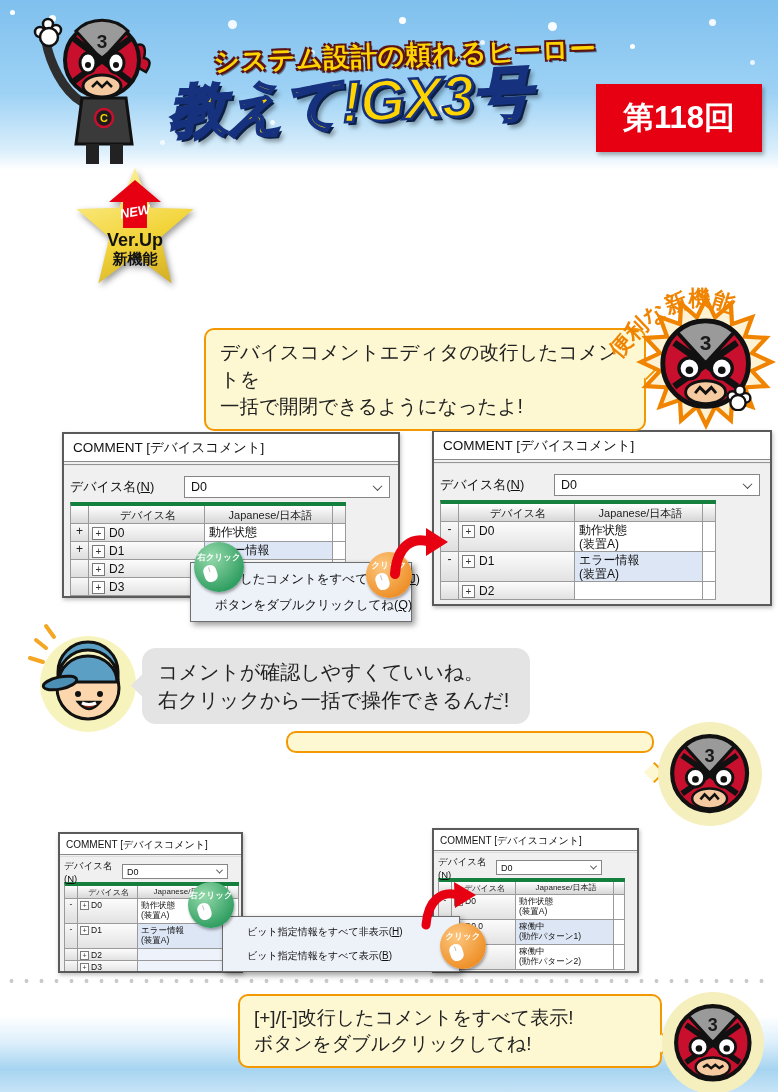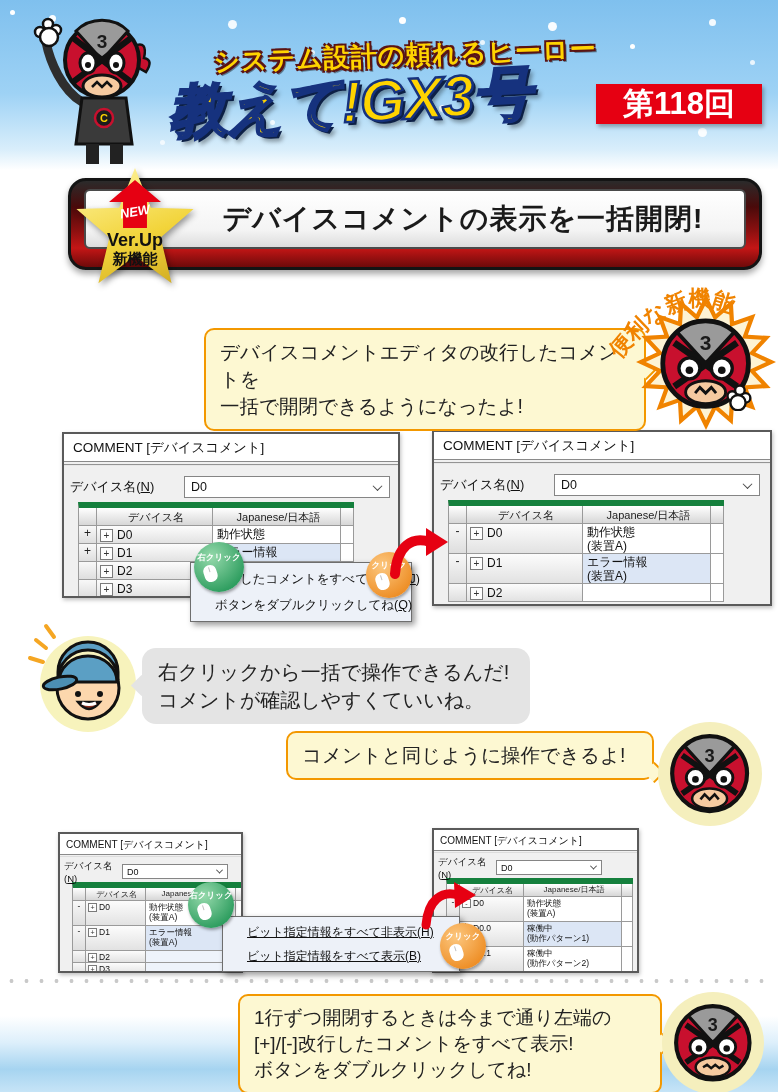--- a/index.html
+++ b/index.html
@@ -16,21 +16,21 @@
       620px 34px 0 0 #fff, 700px 10px 0 1px rgba(255,255,255,.9), 740px 50px 0 0 rgba(255,255,255,.8),
       80px 90px 0 1px rgba(255,255,255,.85), 260px 110px 0 0 rgba(255,255,255,.8),
       430px 96px 0 1px rgba(255,255,255,.8), 590px 104px 0 0 rgba(255,255,255,.85),
       690px 120px 0 2px rgba(255,255,255,.9), 150px 130px 0 0 rgba(255,255,255,.7); }
   .tagline { position:absolute; left:180px; top:38px; width:450px; text-align:center;
     font-size:26px; font-weight:bold; color:#ffd400; letter-spacing:1px; transform:rotate(-2deg);
     text-shadow:-2px -2px 0 #5a1414, 2px -2px 0 #5a1414, -2px 2px 0 #5a1414, 2px 2px 0 #5a1414, 3px 3px 0 rgba(0,0,0,.4); }
   .logo { position:absolute; left:168px; top:64px; font-size:58px; font-weight:bold; font-style:italic;
     color:#ffd400; -webkit-text-stroke:2.5px #16327e; letter-spacing:-1px; transform:rotate(-3deg);
     text-shadow:3px 3px 0 #0d2046, 5px 6px 4px rgba(0,0,0,.35); white-space:nowrap; }
-  .episode { position:absolute; left:596px; top:84px; width:166px; height:40px; background:#e60012;
+  .episode { position:absolute; left:596px; top:84px; width:166px; height:68px; background:#e60012;
     color:#fff; font-weight:bold; font-size:31px; display:flex; align-items:center; justify-content:center;
     box-shadow:2px 3px 4px rgba(0,0,0,.3); }
 
   
   .banner { position:absolute; left:68px; top:178px; width:694px; height:92px; border-radius:18px;
     border:3px solid #141414; z-index:2;
     background:linear-gradient(180deg,#2b2b2b 0%,#4a0a0a 30%,#8c1010 58%,#c41616 78%,#6e0a0a 100%);
     box-shadow:0 4px 6px rgba(0,0,0,.35); }
   .banner-inner { position:absolute; left:13px; right:13px; top:8px; height:60px; border-radius:6px;
     background:linear-gradient(180deg,#ffffff 0%,#f4f4f4 70%,#dcdcdc 100%); border:2px solid #4a4a4a;
@@ -74,21 +74,21 @@
   .win-title { background:#fff; height:28px; line-height:28px; padding-left:9px; font-size:13.5px;
     color:#111; border-bottom:1px solid #8a8a8a; white-space:nowrap; }
   .win-sep { height:4px; border-bottom:2px groove #e8e8e8; background:#f0f0f0; }
   .win-body { padding:6px 6px 0 6px; }
   .field { display:flex; align-items:center; height:30px; }
   .flabel { font-size:13px; width:114px; color:#111; }
   .combo { width:206px; height:22px; background:#fff; border:1px solid #858585; display:flex;
     align-items:center; justify-content:space-between; padding:0 8px 0 6px; font-size:12.5px; color:#111; }
   .chev { width:7px; height:7px; border-right:1.6px solid #4a4a4a; border-bottom:1.6px solid #4a4a4a;
     transform:rotate(45deg) translate(-1px,-1px); }
-  .tbl { width:max-content; border-left:1px solid #9a9a9a; border-top:6px solid #15803d; background:#f9a8d4;margin-left:8px; }
+  .tbl { width:max-content; border-left:1px solid #9a9a9a; border-top:4px solid #15803d; background:#f9a8d4; }
   .trow { display:flex; }
   .c { border-right:1px solid #9a9a9a; border-bottom:1px solid #9a9a9a; overflow:hidden; }
   .c.state { width:18px; background:linear-gradient(#f8f8f8,#dedede); text-align:center; font-size:12px; color:#222; }
   .c.dev { width:116px; background:linear-gradient(#fcfcfc,#e2e2e2); display:flex; align-items:flex-start;
     gap:4px; padding:2px 0 0 3px; font-size:12px; color:#111; }
   .c.cmt { width:128px; background:#fff; font-size:12px; line-height:14px; padding:1px 0 0 4px; color:#111; }
   .c.cmt span { display:block; }
   .c.extra { width:13px; background:#fff; }
   .hrow .c { background:linear-gradient(#ffffff,#d7d7d7); text-align:center; font-size:11px; padding-top:2px;
     display:block; color:#222; }
@@ -117,21 +117,21 @@
   .sm .rA .c { height:12px; } .sm .rB .c { height:25px; }
   .sm .pm { width:9px; height:9px; font-size:7px; line-height:7px; margin-top:1px; }
   .sm .tree { width:6px; height:8px; margin-left:3px; }
   .w4w .c.dev { width:64px; } .w4w .c.cmt { width:98px; }
 
   
   .ctx { position:absolute; background:#edf1f8; border:1px solid #6e6e6e; z-index:6; padding:3px 0;
     box-shadow:3px 3px 6px rgba(0,0,0,.4); }
   .menu-item { height:26px; line-height:26px; padding:0 12px 0 24px; font-size:12.5px;
     color:#111; white-space:nowrap; }
-  .ctx.sm2 .menu-item { height:24px; line-height:24px; font-size:12px;text-decoration:underline; }
+  .ctx.sm2 .menu-item { height:24px; line-height:24px; font-size:10px; }
   .mn { text-decoration:underline; }
 
   
   .cursor { position:absolute; border-radius:50%; z-index:7; display:flex; flex-direction:column;
     align-items:center; justify-content:center; box-shadow:1px 2px 3px rgba(0,0,0,.35);text-align:right; }
   .cursor .clabel { color:#fff; font-size:8.5px; font-weight:bold; white-space:nowrap; }
   .cursor .mouse { width:13px; height:17px; background:#fff; border-radius:6px; margin-top:1px;
     position:relative; transform:rotate(-18deg); align-self:flex-start; margin-left:10px; }
   .cursor .mouse::after { content:""; position:absolute; left:6px; top:2px; width:1px; height:5px; background:#c0c0c0; }
   .cursor.green { background:radial-gradient(circle at 35% 30%, #95d9ab, #2f9e60 75%); }
@@ -177,23 +177,20 @@
       <circle cx="62" cy="59" r="3" fill="#111"></circle>
         <circle cx="90" cy="59" r="3" fill="#111"></circle>
       <ellipse cx="76" cy="80" rx="19" ry="11" fill="#f6caa0" stroke="#111" stroke-width="3"></ellipse>
       <polyline points="66,81 71,76 76,81 81,76 86,81" fill="none" stroke="#111" stroke-width="2.5"></polyline>
     </svg>
     <div class="tagline">システム設計の頼れるヒーロー</div>
     <div class="logo">教えて!GX3号</div>
     <div class="episode">第118回</div>
   </div>
 
-  <div class="banner">
-    <div class="banner-inner">デバイスコメントの表示を一括開閉!</div>
-  </div>
   <div class="star">
     <div class="s5"></div>
     <div class="arrowup"></div>
     <div class="newtxt">NEW</div>
     <div class="verup">Ver.Up</div>
     <div class="shinkinou">新機能</div>
   </div>
 
   <div class="bubble" style="left:204px;top:328px;width:442px;">
     <div>デバイスコメントエディタの改行したコメントを</div>
@@ -392,27 +389,26 @@
       <path d="M32,60 A30,30 0 0 1 92,60 L92,52 A30,30 0 0 0 32,52 Z" fill="#5b9fc4" stroke="#111" stroke-width="3"></path>
       <path d="M33,62 A29,26 0 0 1 91,62 Z" fill="#5b9fc4" stroke="#111" stroke-width="3"></path>
       <ellipse cx="34" cy="63" rx="17" ry="6" fill="#4c8fb4" stroke="#111" stroke-width="3" transform="rotate(-12 34 63)"></ellipse>
       <circle cx="52" cy="74" r="3" fill="#111"></circle>
         <circle cx="74" cy="74" r="3" fill="#111"></circle>
       <path d="M52,82 Q63,96 74,82 Z" fill="#8c2f1e" stroke="#111" stroke-width="2.5"></path>
       <path d="M56,83 Q63,86 70,83" stroke="#fff" stroke-width="3" fill="none"></path>
     </svg>
   </div>
   <div class="bubble-gray" style="left:142px;top:648px;width:388px;">
+    <div>コメントが確認しやすくていいね。</div>
     <div>右クリックから一括で操作できるんだ!</div>
-    <div>コメントが確認しやすくていいね。</div>
     <span class="tail-l"></span>
   </div>
 
   <div class="bubble" style="left:286px;top:731px;width:368px;">
-    <div>コメントと同じように操作できるよ!</div>
     <span class="tail-r"></span>
   </div>
   <div class="facewrap" style="left:658px;top:722px;width:104px;height:104px;">
     <svg viewBox="0 0 100 100">
       <circle cx="50" cy="50" r="45" fill="#c8102e" stroke="#111" stroke-width="5"></circle>
       <path d="M50,50 L20,17 A45,45 0 0 1 80,17 Z" fill="#9a9a9a" stroke="#111" stroke-width="4"></path>
       <text x="50" y="36" text-anchor="middle" font-size="22" font-weight="bold" fill="#1a1a1a">3</text>
       <path d="M17,28 L83,74 M83,28 L17,74" stroke="#111" stroke-width="7"></path>
       <circle cx="33" cy="55" r="11" fill="#fff" stroke="#111" stroke-width="3.5"></circle>
       <circle cx="67" cy="55" r="11" fill="#fff" stroke="#111" stroke-width="3.5"></circle>
@@ -565,21 +561,20 @@
   <svg class="redarrow" style="left:420px;top:880px;" width="58" height="50" viewBox="0 0 58 50">
     <path d="M6,45 C8,20 22,10 38,15" stroke="#e60012" stroke-width="9" fill="none" stroke-linecap="round"></path>
     <polygon points="34,2 56,15 35,28" fill="#e60012"></polygon>
   </svg>
 
   <div class="dotsep"></div>
 
   <div class="footer"></div>
 
   <div class="bubble" style="left:238px;top:994px;width:424px;font-size:19px;line-height:26px;z-index:3;">
-    <div>1行ずつ開閉するときは今まで通り左端の</div>
     <div>[+]/[-]改行したコメントをすべて表示!</div>
     <div>ボタンをダブルクリックしてね!</div>
     <span class="tail-r" style="top:40px;"></span>
   </div>
   <div class="facewrap" style="left:662px;top:992px;width:102px;height:102px;z-index:3;">
     <svg viewBox="0 0 100 100">
       <circle cx="50" cy="50" r="45" fill="#c8102e" stroke="#111" stroke-width="5"></circle>
       <path d="M50,50 L20,17 A45,45 0 0 1 80,17 Z" fill="#9a9a9a" stroke="#111" stroke-width="4"></path>
       <text x="50" y="36" text-anchor="middle" font-size="22" font-weight="bold" fill="#1a1a1a">3</text>
       <path d="M17,28 L83,74 M83,28 L17,74" stroke="#111" stroke-width="7"></path>

